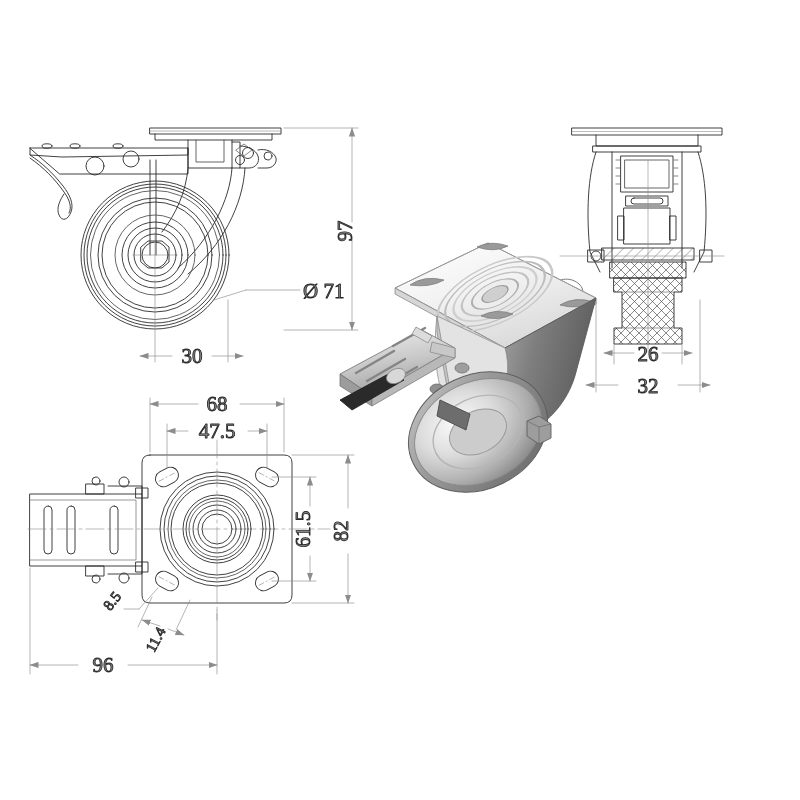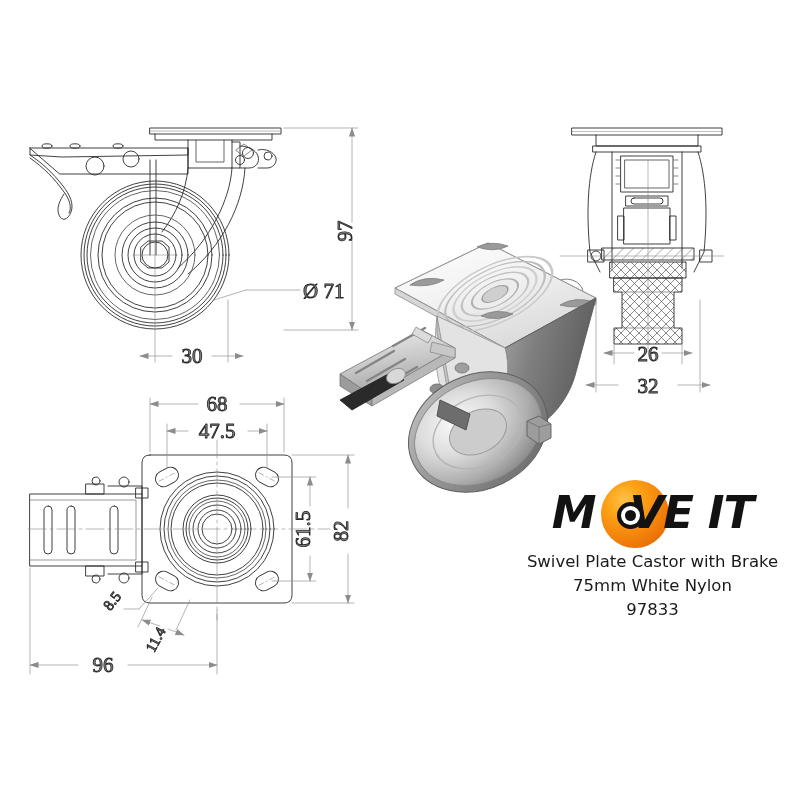--- a/index.html
+++ b/index.html
@@ -505,32 +505,14 @@
         <path d="M416,327 L432,336 L428,343 L412,334 Z" fill="#dcdcdc" stroke="#8a8a8a" stroke-width="0.8"></path>
 
         <path d="M340,400 L392,372 L404,380 L352,410 Z" fill="#2a2a2a" stroke="#1a1a1a" stroke-width="0.8"></path>
         <ellipse cx="396" cy="376" rx="10" ry="7" fill="#d8d8d8" stroke="#8a8a8a" stroke-width="0.8" transform="rotate(-26 396 376)"></ellipse>
 
         <path d="M432,342 L455,348 L455,358 L430,352 Z" fill="#c8c8c8" stroke="#8a8a8a" stroke-width="0.8"></path>
       </g>
     </g>
   </svg>
 
-  <div id="brand">
-
-    <div id="logo-wrap">
-      <div id="logo-sphere"></div>
-      <div id="logo-text">
-        <span>M</span><span class="gap"></span><span>VE</span> <span>IT</span>
-      </div>
-      <div id="logo-o">
-        <div id="logo-o-inner">
-          <div id="logo-o-dot"></div>
-        </div>
-      </div>
-    </div>
-
-    <div class="caption">Swivel Plate Castor with Brake</div>
-    <div class="caption">75mm White Nylon</div>
-    <div class="caption">97833</div>
-  </div>
 
 </div>
 
 </body></html>

